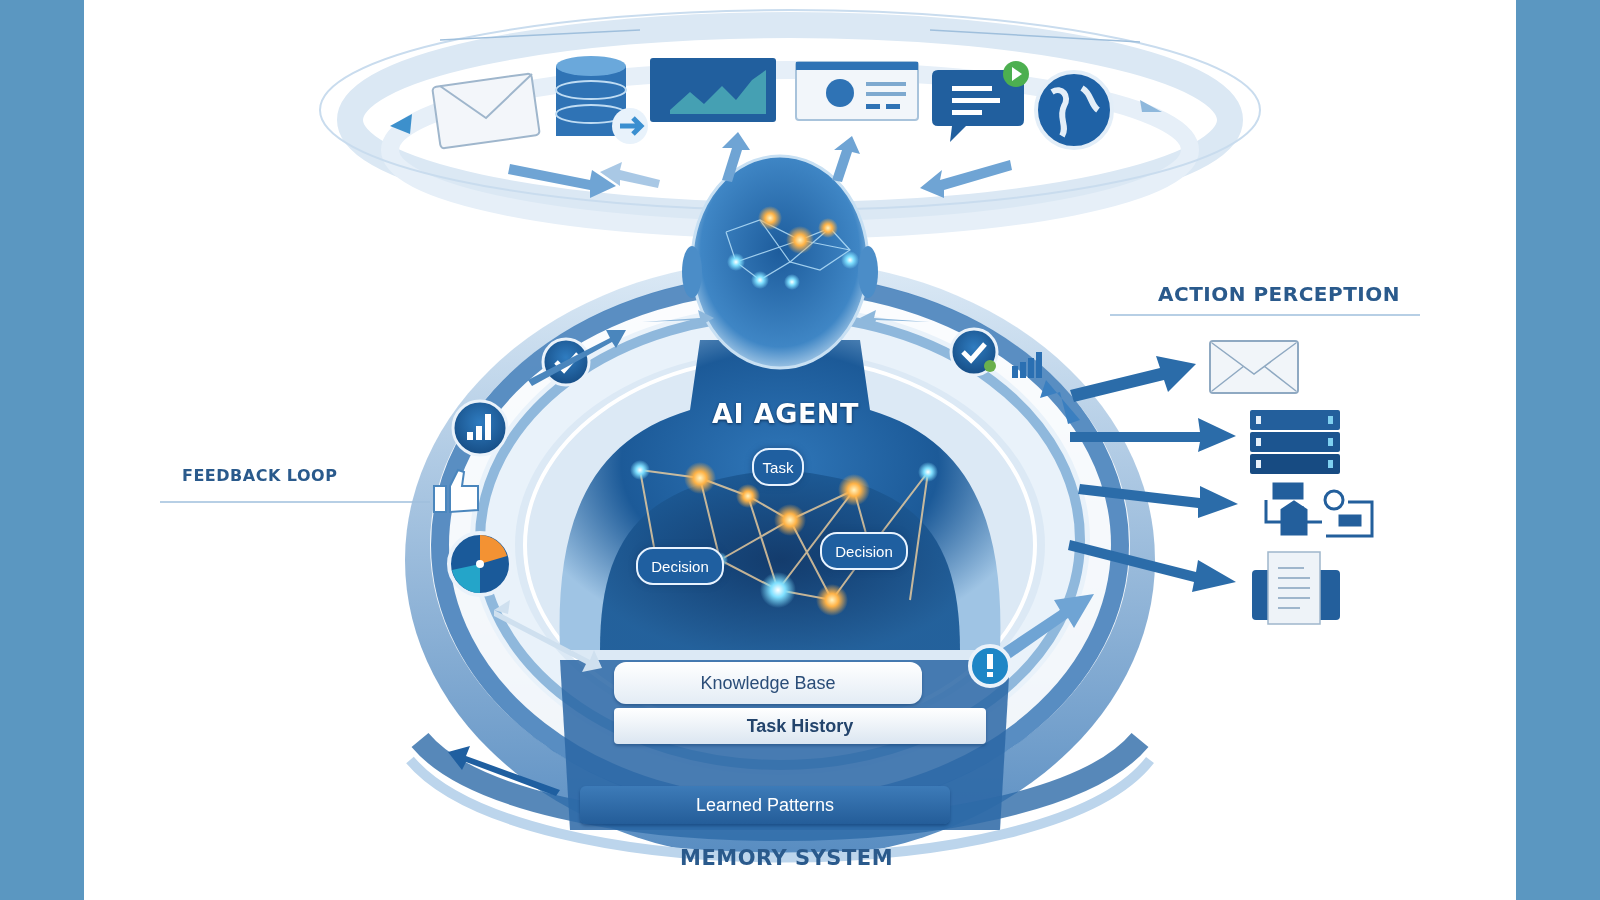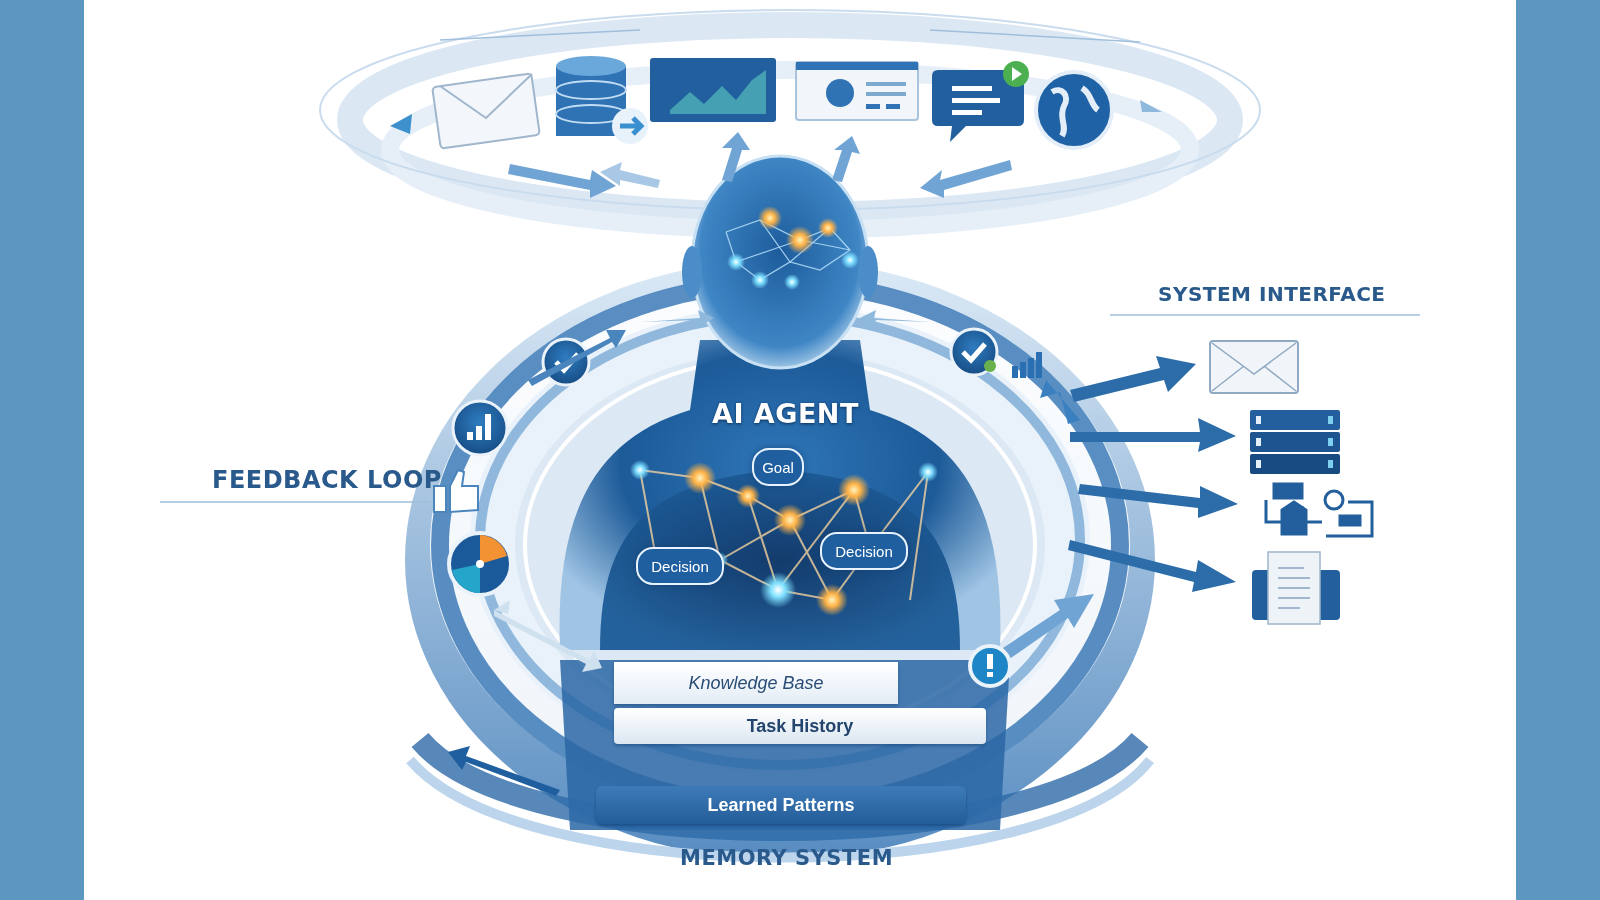--- a/index.html
+++ b/index.html
@@ -5,32 +5,32 @@
   html,body{margin:0;padding:0;}
   body{width:1600px;height:900px;position:relative;overflow:hidden;background:#5b97c1;font-family:"DejaVu Sans","Liberation Sans",sans-serif;}
   .side{position:absolute;top:0;height:900px;background:#5b97c1;}
   .side.left{left:0;width:84px;}
   .side.right{left:1516px;width:84px;}
   .canvas{position:absolute;left:84px;top:0;width:1432px;height:900px;background:#ffffff;overflow:hidden;}
   .canvas svg.scene{position:absolute;left:0;top:0;}
   .label{position:absolute;font-family:"DejaVu Sans","Liberation Sans",sans-serif;font-weight:bold;color:#2a5a8c;letter-spacing:0.5px;white-space:nowrap;}
   .lbl-perception{left:573px;top:10px;font-size:23px;}
   .lbl-action{left:1074px;top:282px;font-size:20px;}
-  .lbl-feedback{left:128px;top:466px;font-size:24px;}
+  .lbl-feedback{left:98px;top:466px;font-size:16px;}
   .lbl-memory{left:596px;top:846px;font-size:21px;}
   .lbl-agent{left:628px;top:398px;font-size:27px;color:#ffffff;text-shadow:0 1px 3px #0b2f57;}
   .pill{position:absolute;height:34px;border-radius:17px;background:#1f5fa0;border:2px solid #e8f3ff;color:#ffffff;font-size:15px;font-family:"Liberation Sans","DejaVu Sans",sans-serif;display:flex;align-items:center;justify-content:center;box-shadow:0 0 6px rgba(20,60,110,0.6);}
   .pill-goal{left:668px;top:448px;width:48px;}
   .pill-dec1{left:552px;top:547px;width:84px;}
   .pill-dec2{left:736px;top:532px;width:84px;}
   .slab{position:absolute;display:flex;align-items:center;justify-content:center;font-family:"Liberation Sans","DejaVu Sans",sans-serif;font-size:18px;}
-  .slab-kb{left:530px;top:662px;width:284px;height:42px;background:linear-gradient(#ffffff,#e3ecf5);color:#2a4d78;border-radius:0;box-shadow:0 2px 3px rgba(0,40,90,0.35);font-style:italic;}
+  .slab-kb{left:530px;top:662px;width:308px;height:42px;background:linear-gradient(#ffffff,#e3ecf5);color:#2a4d78;border-radius:12px;box-shadow:0 2px 3px rgba(0,40,90,0.35);}
   .slab-th{left:530px;top:708px;width:372px;height:36px;background:linear-gradient(#ffffff,#dbe6f1);color:#23446c;border-radius:4px;box-shadow:0 2px 3px rgba(0,40,90,0.35);font-weight:bold;}
   .slab-cv{left:500px;top:746px;width:370px;height:38px;background:linear-gradient(#4d8ac2,#2b69a8);color:#ffffff;border-radius:6px;font-weight:bold;box-shadow:0 2px 3px rgba(0,40,90,0.4);}
-  .slab-lp{left:512px;top:786px;width:370px;height:38px;background:linear-gradient(#3d7bb8,#245d99);color:#ffffff;border-radius:6px;font-weight:bold;box-shadow:0 2px 3px rgba(0,40,90,0.4);}
+  .slab-lp{left:496px;top:786px;width:370px;height:38px;background:linear-gradient(#3d7bb8,#245d99);color:#ffffff;border-radius:6px;font-weight:normal;box-shadow:0 2px 3px rgba(0,40,90,0.4);}
 </style>
 </head>
 <body>
 
 <div class="side left"></div>
 <div class="side right"></div>
 
 <div class="canvas">
 <svg class="scene" width="1432" height="900" viewBox="84 0 1432 900" xmlns="http://www.w3.org/2000/svg">
   <defs>
@@ -266,25 +266,25 @@
   </g>
 
   <g stroke="#9fbfdc" stroke-width="1.5">
     <line x1="160" y1="502" x2="430" y2="502"></line>
     <line x1="1110" y1="315" x2="1420" y2="315"></line>
     <line x1="440" y1="40" x2="640" y2="30"></line>
     <line x1="930" y1="30" x2="1140" y2="42"></line>
   </g>
 </svg>
 
-<div class="label lbl-action">SYSTEM INTERFACE</div>
+<div class="label lbl-action">ACTION PERCEPTION</div>
 <div class="label lbl-feedback">FEEDBACK LOOP</div>
 <div class="label lbl-memory">MEMORY SYSTEM</div>
 <div class="label lbl-agent">AI AGENT</div>
 
-<div class="pill pill-goal">Goal</div>
+<div class="pill pill-goal">Task</div>
 <div class="pill pill-dec1">Decision</div>
 <div class="pill pill-dec2">Decision</div>
 
 <div class="slab slab-kb">Knowledge Base</div>
 <div class="slab slab-th">Task History</div>
 <div class="slab slab-lp">Learned Patterns</div>
 </div>
 
 </body></html>

